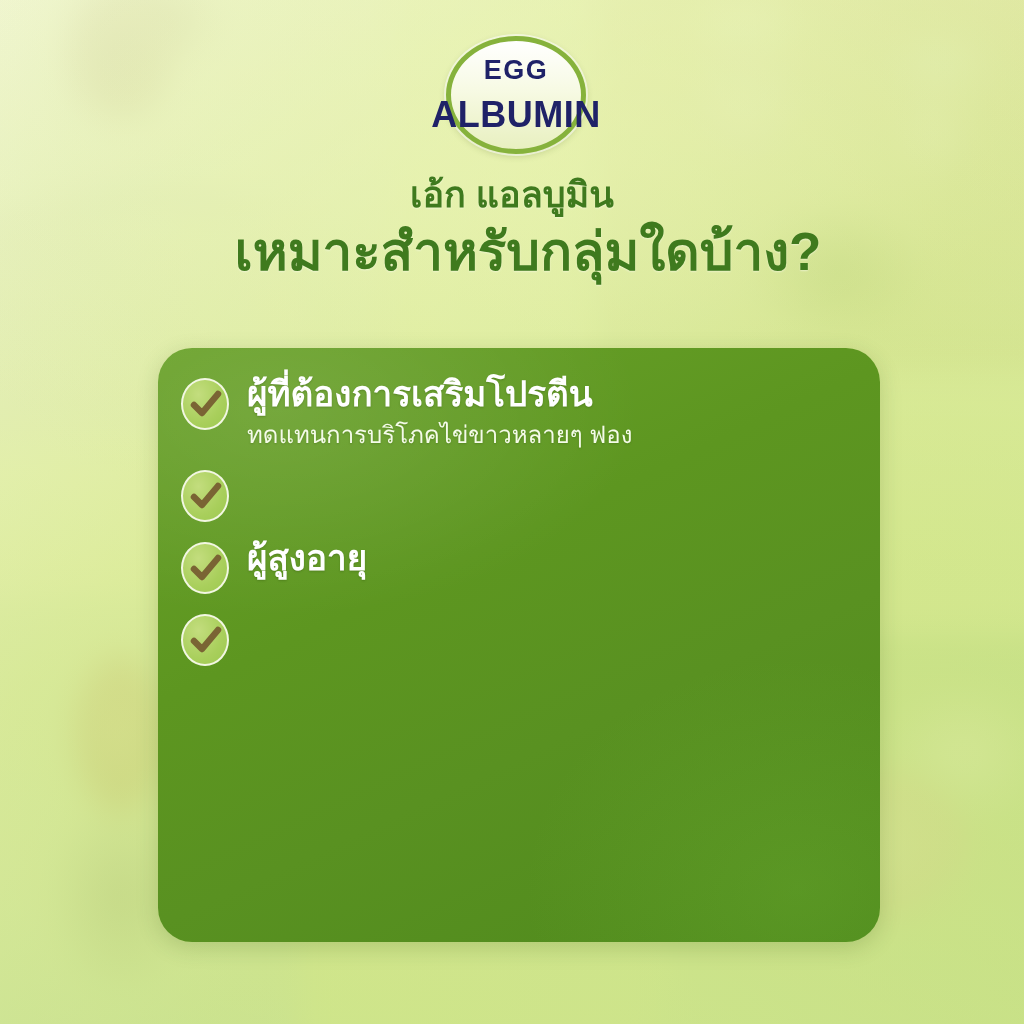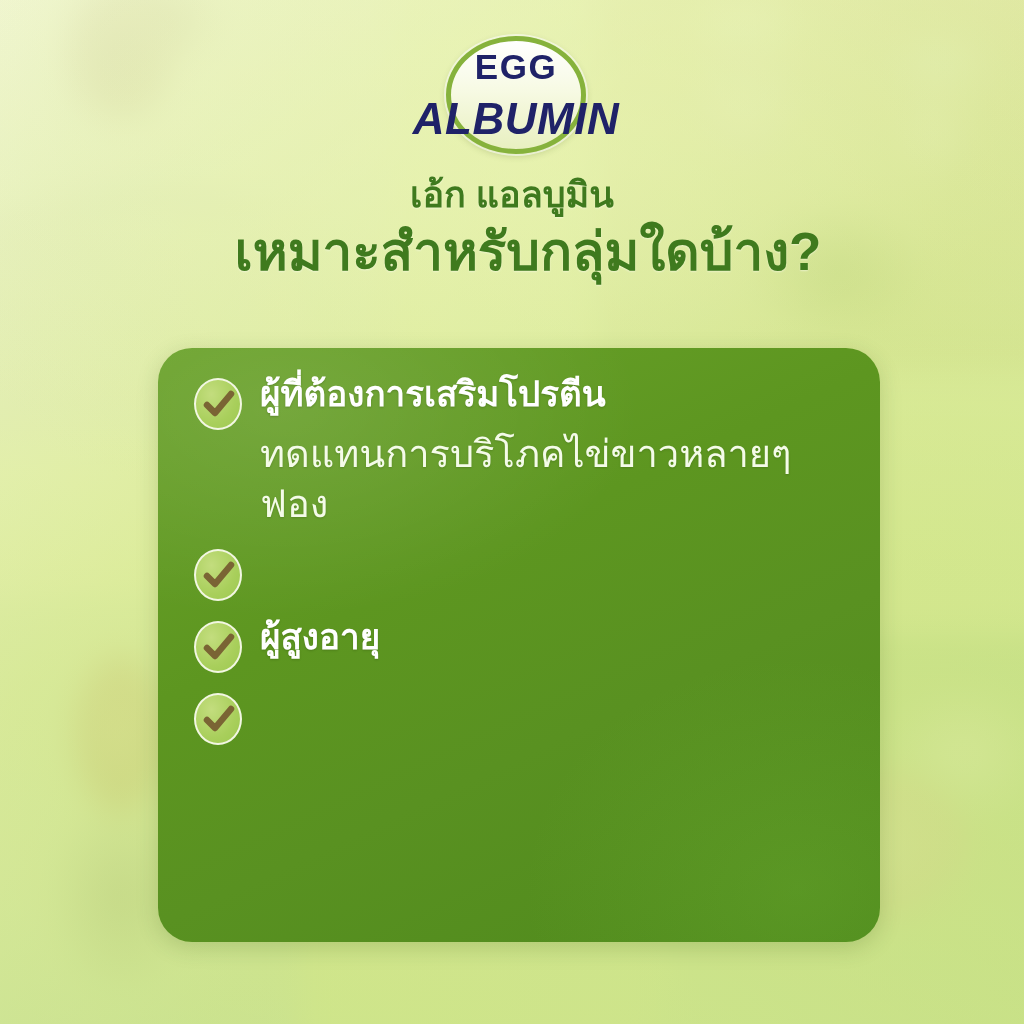--- a/index.html
+++ b/index.html
@@ -112,33 +112,32 @@
     border: 5px solid #86b23c;
     box-shadow: 0 0 0 2px rgba(255,255,255,0.55), 0 2px 7px rgba(60,80,20,0.22);
     display: flex;
     flex-direction: column;
     align-items: center;
     justify-content: center;
     box-sizing: border-box;
   }
   .logo-egg {
     color: #1f2268;
-    font-size: 35px;
+    font-size: 27px;
     font-weight: bold;
     letter-spacing: 1.5px;
     line-height: 1;
     margin-bottom: 13px;
   }
   .logo-albumin {
     color: #1f2268;
-    font-size: 44px;
+    font-size: 36px;
     font-weight: bold;
     letter-spacing: 0.5px;
     line-height: 1;
-    font-style: italic;
   }
 
   
   .headline {
     position: absolute;
     left: 0;
     right: 0;
     top: 176px;
     text-align: center;
     color: #3f7a1e;
@@ -166,21 +165,21 @@
     position: absolute;
     inset: 0;
     background:
       radial-gradient(ellipse 520px 300px at 120px 60px, rgba(255,255,255,0.10) 0%, rgba(255,255,255,0) 70%),
       radial-gradient(ellipse 380px 320px at 640px 540px, rgba(120,190,60,0.22) 0%, rgba(120,190,60,0) 72%);
     pointer-events: none;
   }
 
   .list {
     position: absolute;
-    left: 36px;
+    left: 23px;
     top: 24px;
     right: 22px;
   }
 
   .item {
     display: flex;
     align-items: flex-start;
     margin-bottom: 6px;
   }
   .check {
@@ -199,24 +198,24 @@
   .item-text { margin-left: 18px; padding-top: 0px; }
   .item-title {
     color: #ffffff;
     font-size: 35px;
     font-weight: bold;
     line-height: 1.28;
     text-shadow: 0 1px 2px rgba(40,70,10,0.30);
   }
   .item-sub {
     color: #f4fbe8;
-    font-size: 38px;
+    font-size: 24px;
     font-weight: normal;
     line-height: 1.32;
-    margin-top: 12px;
+    margin-top: 2px;
     text-shadow: 0 1px 2px rgba(40,70,10,0.25);
   }
   .item-gap { margin-bottom: 14px; }
 </style>
 </head>
 <body>
 
 <div id="poster">
 
   <div class="bg-layer">

